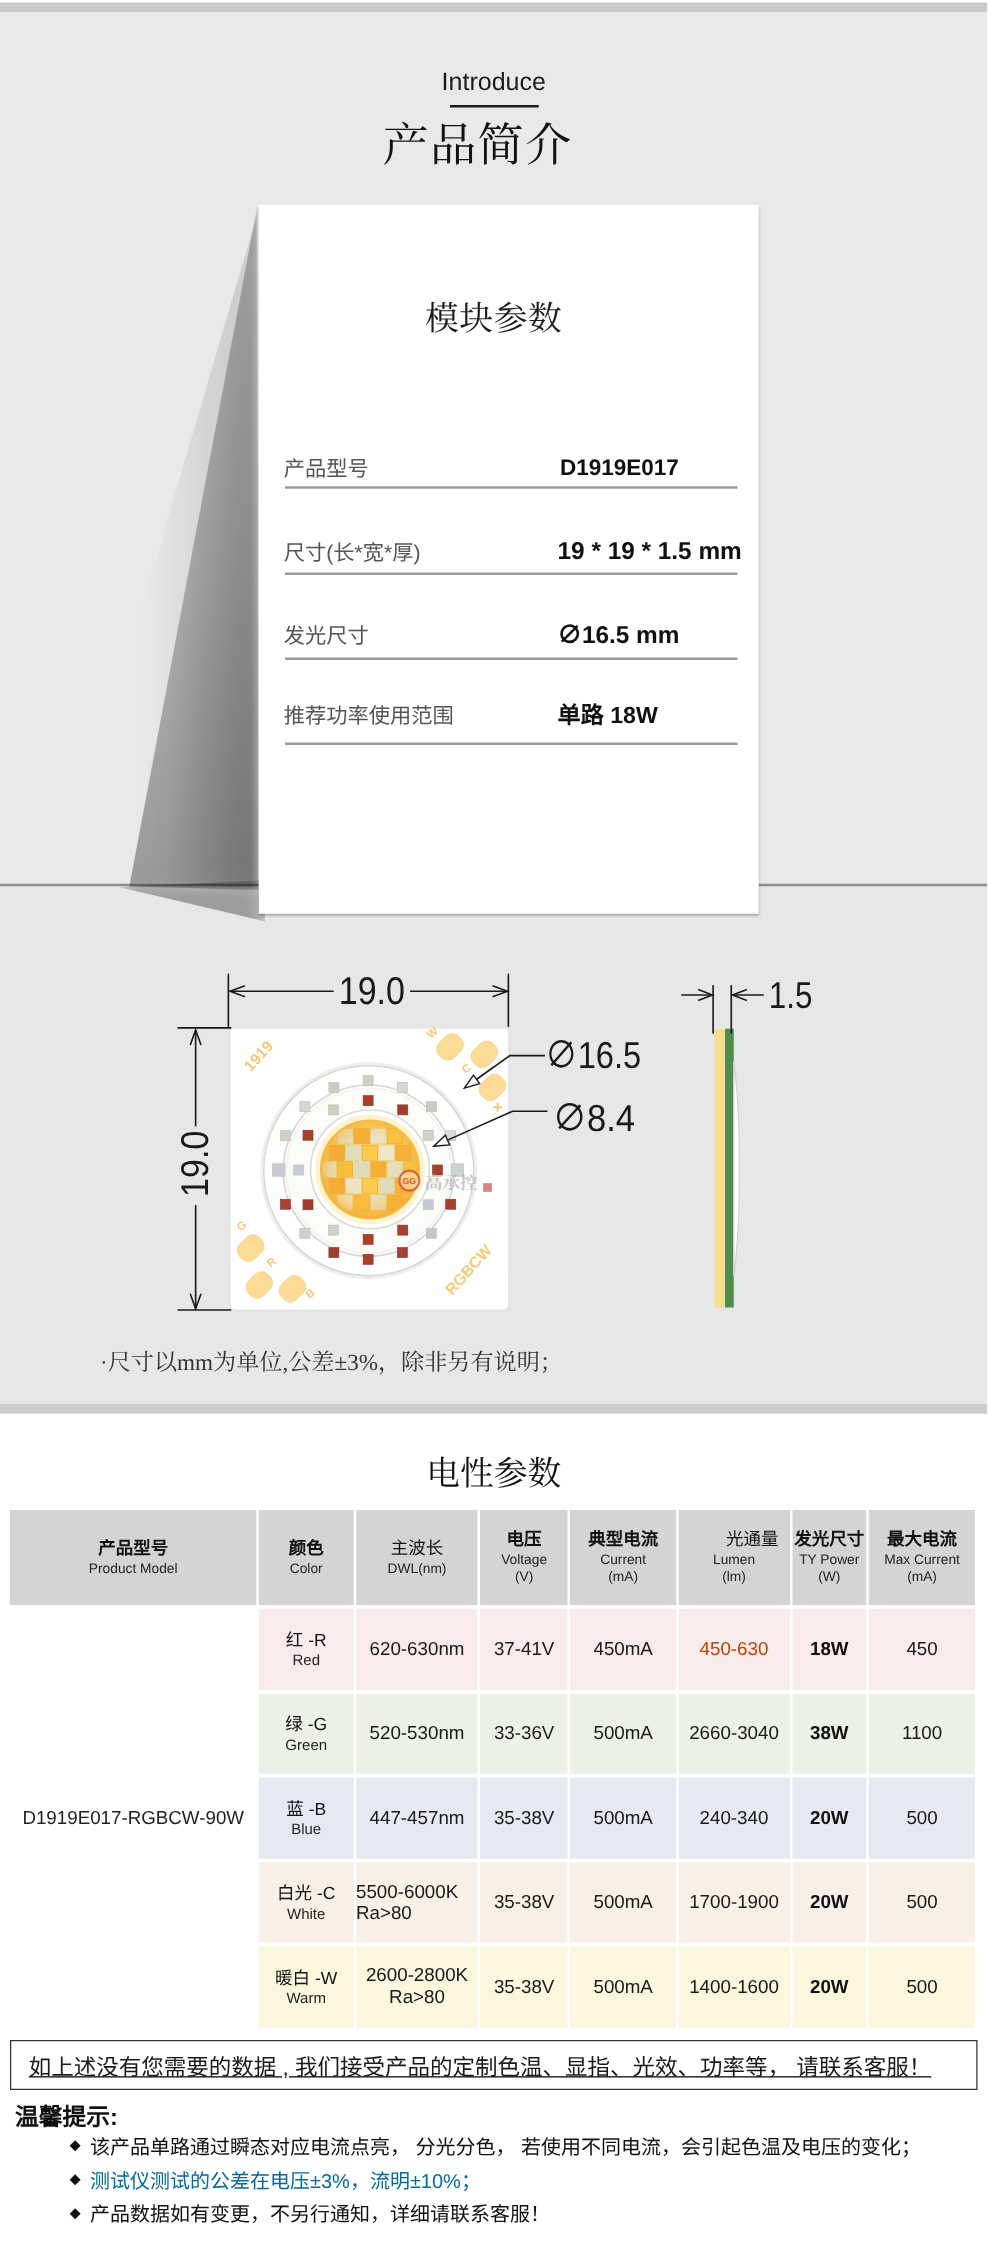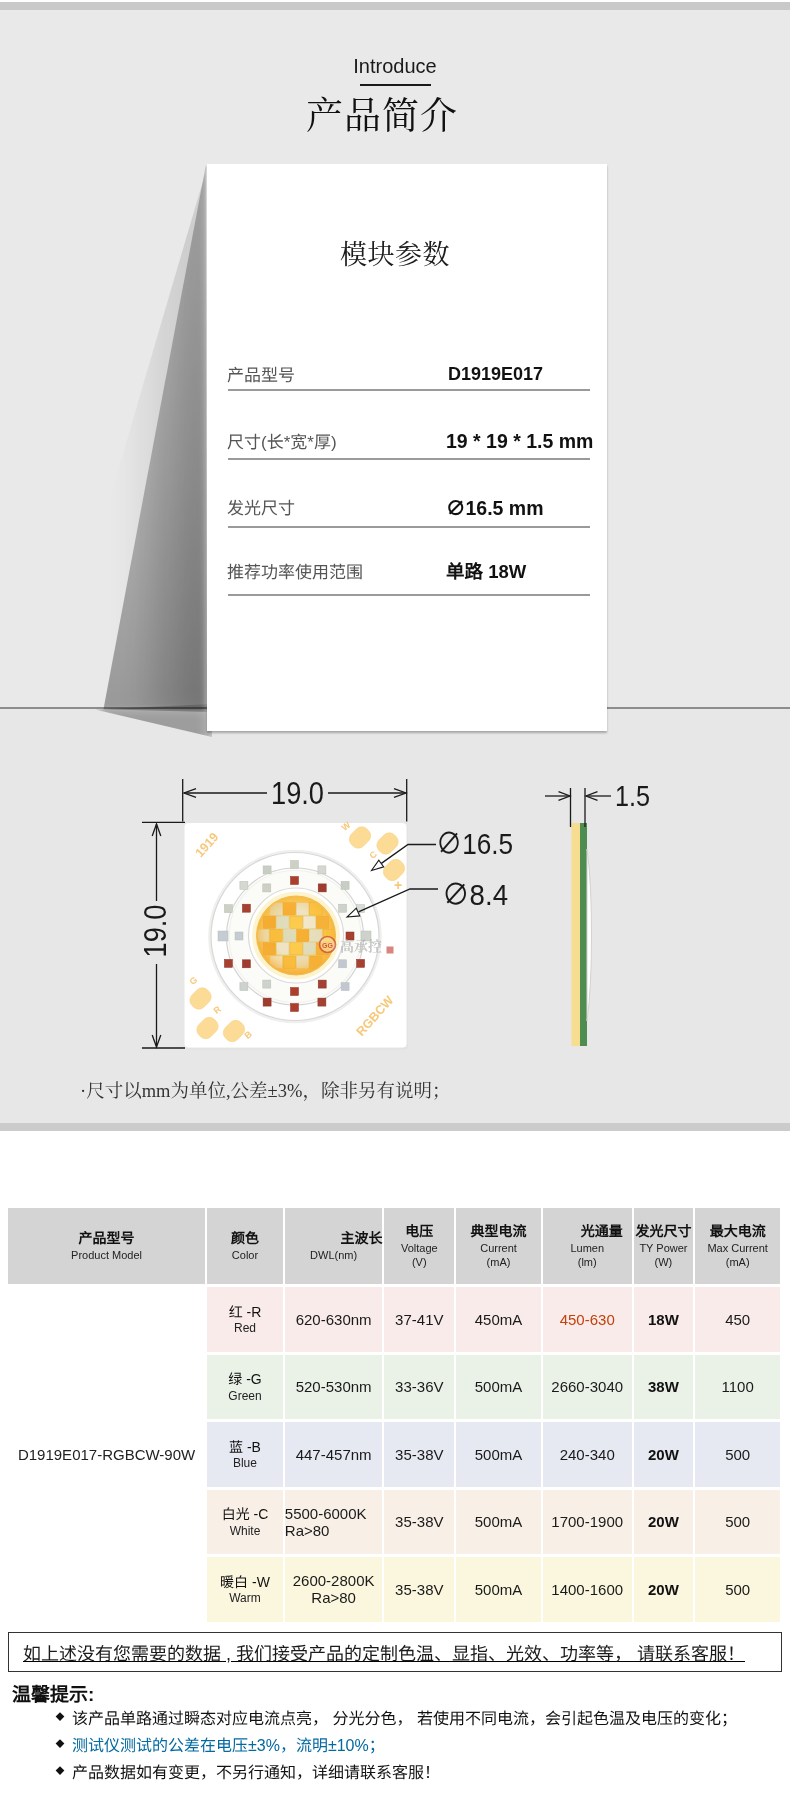--- a/index.html
+++ b/index.html
@@ -231,20 +231,21 @@
 <path d="M586 796 H 611"></path>
 <path d="M558.5 791.6 L570 796 L558.5 800.4"></path>
 <path d="M597.5 791.6 L586 796 L597.5 800.4"></path>
 </g>
 <text x="615" y="806" font-size="30" fill="#1a1a1a" font-family="Liberation Sans, sans-serif" textLength="35" lengthAdjust="spacingAndGlyphs">1.5</text>
 </svg>
   </div>
 
   <div class="abs" style="left:80px;top:1075.5px;font-family:'Liberation Serif','Noto Serif CJK SC','Noto Serif SC',serif;font-size:18.5px;color:#333;">·尺寸以mm为单位,公差±3%，除非另有说明；</div>
 
+  <div class="abs" style="left:0;top:1157px;width:790px;text-align:center;font-family:'Liberation Serif','Noto Serif CJK SC','Noto Serif SC',serif;font-size:27px;color:#111;">电性参数</div>
 
   <div class="abs" style="left:8px;top:1208px;width:774px;">
       <table style="border-collapse:separate;border-spacing:2px 3px;table-layout:fixed;margin:-3px 0 0 -2px;">
 <colgroup>
           <col style="width:198px">
           <col style="width:76px">
           <col style="width:98px">
           <col style="width:70px">
           <col style="width:85px">
           <col style="width:89px">
@@ -255,35 +256,35 @@
           <tr>
 <td style="background:#d4d4d4;height:76px;text-align:center;vertical-align:middle;padding:0;">
               <div style="font-size:14px;font-weight:bold;color:#111;line-height:1.4;">产品型号</div>
               <div style="font-size:11px;font-weight:normal;color:#222;line-height:1.25;">Product Model</div>
             </td>
 <td style="background:#d4d4d4;height:76px;text-align:center;vertical-align:middle;padding:0;">
               <div style="font-size:14px;font-weight:bold;color:#111;line-height:1.4;">颜色</div>
               <div style="font-size:11px;font-weight:normal;color:#222;line-height:1.25;">Color</div>
             </td>
 <td style="background:#d4d4d4;height:76px;text-align:center;vertical-align:middle;padding:0;">
-              <div style="font-size:14px;font-weight:bold;color:#111;line-height:1.4;text-align:right;">主波长</div>
+              <div style="font-size:14px;font-weight:normal;color:#111;line-height:1.4;">主波长</div>
               <div style="font-size:11px;font-weight:normal;color:#222;line-height:1.25;">DWL(nm)</div>
             </td>
 <td style="background:#d4d4d4;height:76px;text-align:center;vertical-align:middle;padding:0;">
               <div style="font-size:14px;font-weight:bold;color:#111;line-height:1.4;">电压</div>
               <div style="font-size:11px;font-weight:normal;color:#222;line-height:1.25;">Voltage</div>
               <div style="font-size:11px;font-weight:normal;color:#222;line-height:1.25;">(V)</div>
             </td>
 <td style="background:#d4d4d4;height:76px;text-align:center;vertical-align:middle;padding:0;">
               <div style="font-size:14px;font-weight:bold;color:#111;line-height:1.4;">典型电流</div>
               <div style="font-size:11px;font-weight:normal;color:#222;line-height:1.25;">Current</div>
               <div style="font-size:11px;font-weight:normal;color:#222;line-height:1.25;">(mA)</div>
             </td>
 <td style="background:#d4d4d4;height:76px;text-align:center;vertical-align:middle;padding:0;">
-              <div style="font-size:14px;font-weight:bold;color:#111;line-height:1.4;padding-left:29px;">光通量</div>
+              <div style="font-size:14px;font-weight:normal;color:#111;line-height:1.4;padding-left:29px;">光通量</div>
               <div style="font-size:11px;font-weight:normal;color:#222;line-height:1.25;">Lumen</div>
               <div style="font-size:11px;font-weight:normal;color:#222;line-height:1.25;">(lm)</div>
             </td>
 <td style="background:#d4d4d4;height:76px;text-align:center;vertical-align:middle;padding:0;">
               <div style="font-size:14px;font-weight:bold;color:#111;line-height:1.4;">发光尺寸</div>
               <div style="font-size:11px;font-weight:normal;color:#222;line-height:1.25;">TY Power</div>
               <div style="font-size:11px;font-weight:normal;color:#222;line-height:1.25;">(W)</div>
             </td>
 <td style="background:#d4d4d4;height:76px;text-align:center;vertical-align:middle;padding:0;">
               <div style="font-size:14px;font-weight:bold;color:#111;line-height:1.4;">最大电流</div>

